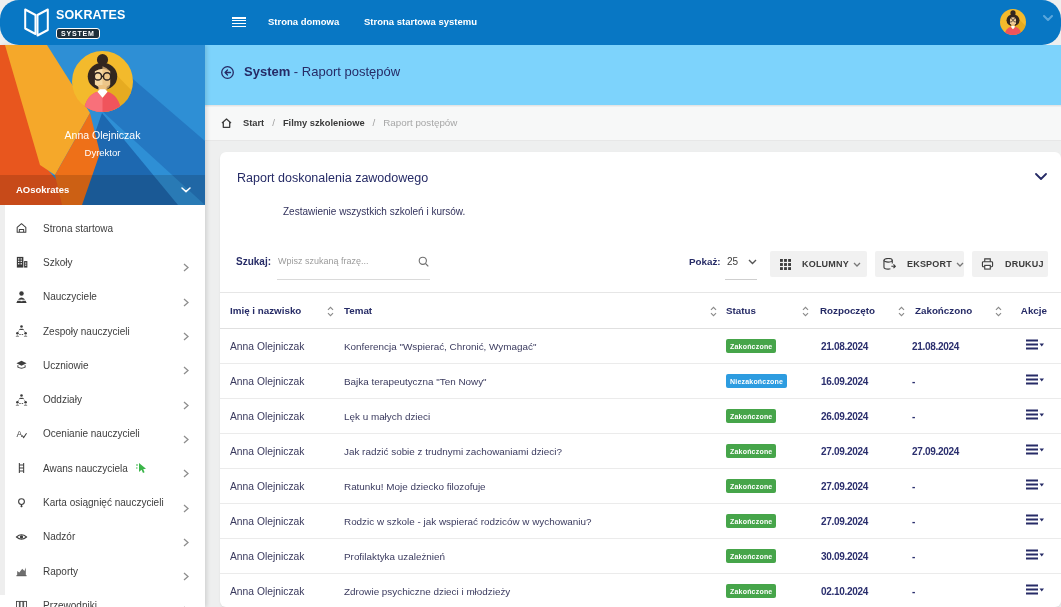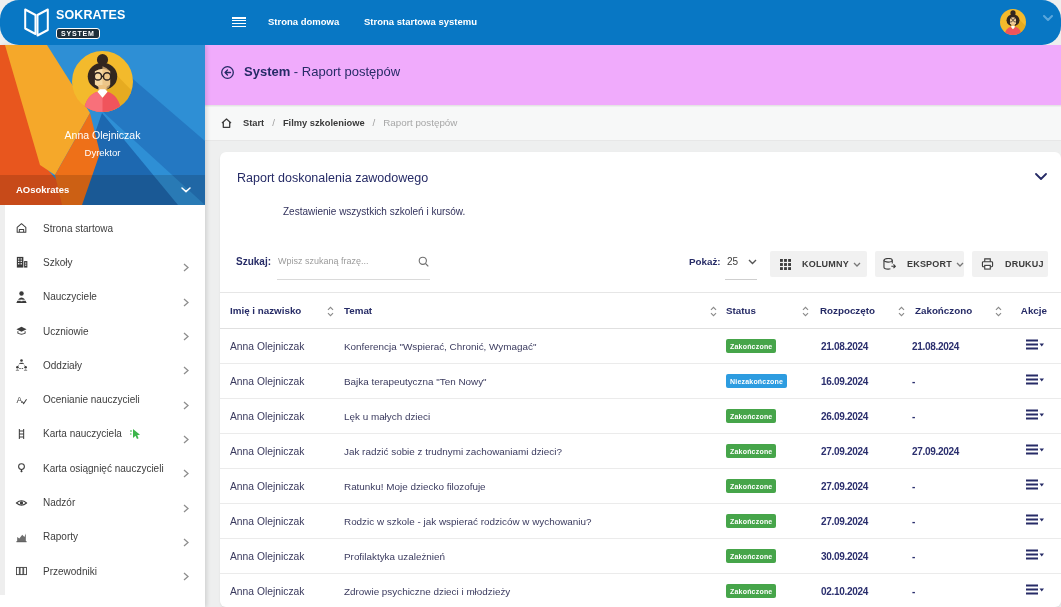--- a/index.html
+++ b/index.html
@@ -30,21 +30,21 @@
 .b-band svg { position:absolute; right:14px; top:12px; }
 .menu { list-style:none; padding-top:6px; }
 .menu li { position:relative; height:34.3px; display:flex; align-items:center; padding-left:15px; }
 .menu li svg.mi { flex:0 0 13px; margin-right:15px; }
 .menu li span.lbl { font-size:10px; color:#3d3d3d; }
 .menu li .arr { position:absolute; right:16px; top:50%; margin-top:-4px; }
 .scrollstrip { position:absolute; left:0; top:160px; width:5px; height:390px; background:#eeeeee; }
 
 
 .main { position:absolute; left:205px; top:45px; width:856px; height:562px; }
-.pagehead { position:absolute; left:0; top:0; width:856px; height:61px; background:#f0abfc; border-bottom:1px solid #e4e4e4; }
+.pagehead { position:absolute; left:0; top:0; width:856px; height:61px; background:#7dd3fc; border-bottom:1px solid #e4e4e4; }
 .backbtn { position:absolute; left:16px; top:21px; }
 .ptitle { position:absolute; left:39px; top:19px; font-size:13px; line-height:16px; color:#262b66; }
 .ptitle b { font-weight:bold; }
 .breadcrumb { position:absolute; left:0; top:62px; width:856px; height:34px; background:#f7f8f8; border-bottom:1px solid #e7e7e7; font-size:9.8px; }
 .bc-inner { position:absolute; left:16px; top:10px; display:flex; align-items:center; }
 .bc-inner .sep { color:#9e9e9e; margin:0 8px; font-size:9.8px; }
 .bc-inner .on { color:#3a3a3a; font-weight:bold; font-size:9.3px; }
 .bc-inner .off { color:#a6a6a6; }
 
 .card { position:absolute; left:15px; top:107px; width:841px; height:455px; background:#fff; border-radius:6px; box-shadow:0 1px 2px rgba(0,0,0,0.08); }
@@ -198,61 +198,78 @@
             <path d="M3.5 9.5 Q7 5.5 10.5 9.5 L10.5 10 L3.5 10 Z" fill="#3a3a3a"></path>
             <path d="M2.5 11 L11.5 11 L12.5 13.5 L1.5 13.5 Z" fill="#3a3a3a"></path>
             <rect x="6" y="10" width="2" height="1.6" fill="#fff"></rect>
           </svg>
           <span class="lbl">Nauczyciele</span>
           <span class="arr"><svg width="6" height="9" viewBox="0 0 6 9">
               <path d="M1 1 L5 4.5 L1 8" fill="none" stroke="#8e8e8e" stroke-width="1.3"></path>
             </svg></span>
         </li>
       <li>
-          <svg class="mi" width="18" height="18" viewBox="0 0 18 18">
-            <path d="M9 3 L16 6.5 L9 10 L2 6.5 Z" fill="#3d3d3d"></path>
-            <path d="M4 9.5 L4 12 Q9 15 14 12 L14 9.5" fill="none" stroke="#3d3d3d" stroke-width="1.4"></path>
-          </svg>
-          <span class="lbl">Uczniowie</span>
-          <span class="arr"><svg width="6" height="9" viewBox="0 0 6 9">
-              <path d="M1 1 L5 4.5 L1 8" fill="none" stroke="#8e8e8e" stroke-width="1.3"></path>
-            </svg></span>
-        </li>
-      <li>
           <svg class="mi" width="14" height="14" viewBox="0 0 14 14">
             <g fill="#3a3a3a">
               <circle cx="7" cy="2.2" r="1.4"></circle>
               <path d="M5.2 5.4 Q7 3.8 8.8 5.4 L8.8 5.8 L5.2 5.8 Z"></path>
               <circle cx="2.6" cy="9.4" r="1.4"></circle>
               <path d="M0.8 12.6 Q2.6 11 4.4 12.6 L4.4 13 L0.8 13 Z"></path>
               <circle cx="11.4" cy="9.4" r="1.4"></circle>
               <path d="M9.6 12.6 Q11.4 11 13.2 12.6 L13.2 13 L9.6 13 Z"></path>
             </g>
             <path d="M5.7 4.6 L3.6 7.6 M8.3 4.6 L10.4 7.6 M4.6 10.8 L9.4 10.8" stroke="#3a3a3a" stroke-width="0.9" fill="none" stroke-dasharray="1.6,1"></path>
           </svg>
+          <span class="lbl">Zespoły nauczycieli</span>
+          <span class="arr"><svg width="6" height="9" viewBox="0 0 6 9">
+              <path d="M1 1 L5 4.5 L1 8" fill="none" stroke="#8e8e8e" stroke-width="1.3"></path>
+            </svg></span>
+        </li>
+      <li>
+          <svg class="mi" width="18" height="18" viewBox="0 0 18 18">
+            <path d="M9 3 L16 6.5 L9 10 L2 6.5 Z" fill="#3d3d3d"></path>
+            <path d="M4 9.5 L4 12 Q9 15 14 12 L14 9.5" fill="none" stroke="#3d3d3d" stroke-width="1.4"></path>
+          </svg>
+          <span class="lbl">Uczniowie</span>
+          <span class="arr"><svg width="6" height="9" viewBox="0 0 6 9">
+              <path d="M1 1 L5 4.5 L1 8" fill="none" stroke="#8e8e8e" stroke-width="1.3"></path>
+            </svg></span>
+        </li>
+      <li>
+          <svg class="mi" width="14" height="14" viewBox="0 0 14 14">
+            <g fill="#3a3a3a">
+              <circle cx="7" cy="2.2" r="1.4"></circle>
+              <path d="M5.2 5.4 Q7 3.8 8.8 5.4 L8.8 5.8 L5.2 5.8 Z"></path>
+              <circle cx="2.6" cy="9.4" r="1.4"></circle>
+              <path d="M0.8 12.6 Q2.6 11 4.4 12.6 L4.4 13 L0.8 13 Z"></path>
+              <circle cx="11.4" cy="9.4" r="1.4"></circle>
+              <path d="M9.6 12.6 Q11.4 11 13.2 12.6 L13.2 13 L9.6 13 Z"></path>
+            </g>
+            <path d="M5.7 4.6 L3.6 7.6 M8.3 4.6 L10.4 7.6 M4.6 10.8 L9.4 10.8" stroke="#3a3a3a" stroke-width="0.9" fill="none" stroke-dasharray="1.6,1"></path>
+          </svg>
           <span class="lbl">Oddziały</span>
           <span class="arr"><svg width="6" height="9" viewBox="0 0 6 9">
               <path d="M1 1 L5 4.5 L1 8" fill="none" stroke="#8e8e8e" stroke-width="1.3"></path>
             </svg></span>
         </li>
       <li>
           <svg class="mi" width="18" height="18" viewBox="0 0 18 18">
             <text x="2" y="13" font-size="12" fill="#3d3d3d" font-family="Liberation Sans">A</text>
             <path d="M10 11 L12 14 L16 8" fill="none" stroke="#3d3d3d" stroke-width="1.4"></path>
           </svg>
           <span class="lbl">Ocenianie nauczycieli</span>
           <span class="arr"><svg width="6" height="9" viewBox="0 0 6 9">
               <path d="M1 1 L5 4.5 L1 8" fill="none" stroke="#8e8e8e" stroke-width="1.3"></path>
             </svg></span>
         </li>
       <li>
           <svg class="mi" width="18" height="18" viewBox="0 0 18 18">
             <path d="M6 2 L6 16 M12 2 L12 16 M6 5 L12 5 M6 9 L12 9 M6 13 L12 13" stroke="#3d3d3d" stroke-width="1.4" fill="none"></path>
           </svg>
-          <span class="lbl">Karta nauczyciela</span>
+          <span class="lbl">Awans nauczyciela</span>
           <svg style="margin-left:6px;" width="14" height="14" viewBox="0 0 14 14">
             <path d="M5 2 L5 11 L7.5 8.8 L9 12 L10.6 11.2 L9.2 8.2 L12 7.8 Z" fill="#3bb54a"></path>
             <path d="M2 4 L4 4 M2 7 L3.5 7" stroke="#3bb54a" stroke-width="1.2"></path>
           </svg>
           <span class="arr"><svg width="6" height="9" viewBox="0 0 6 9">
               <path d="M1 1 L5 4.5 L1 8" fill="none" stroke="#8e8e8e" stroke-width="1.3"></path>
             </svg></span>
         </li>
       <li>
           <svg class="mi" width="18" height="18" viewBox="0 0 18 18">

